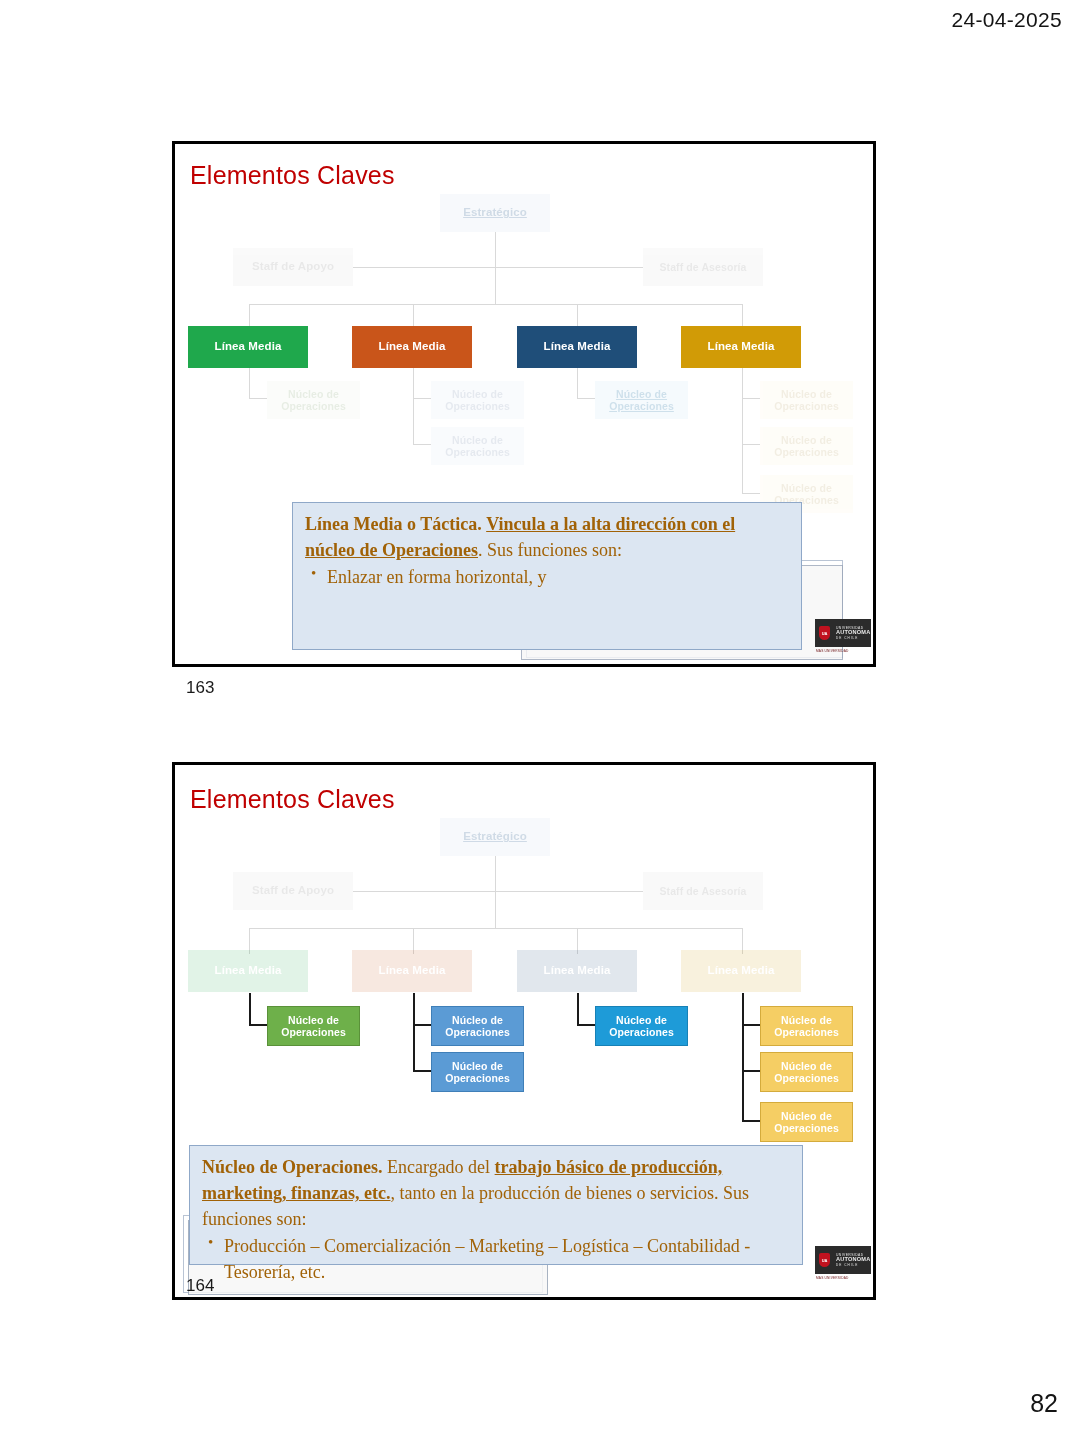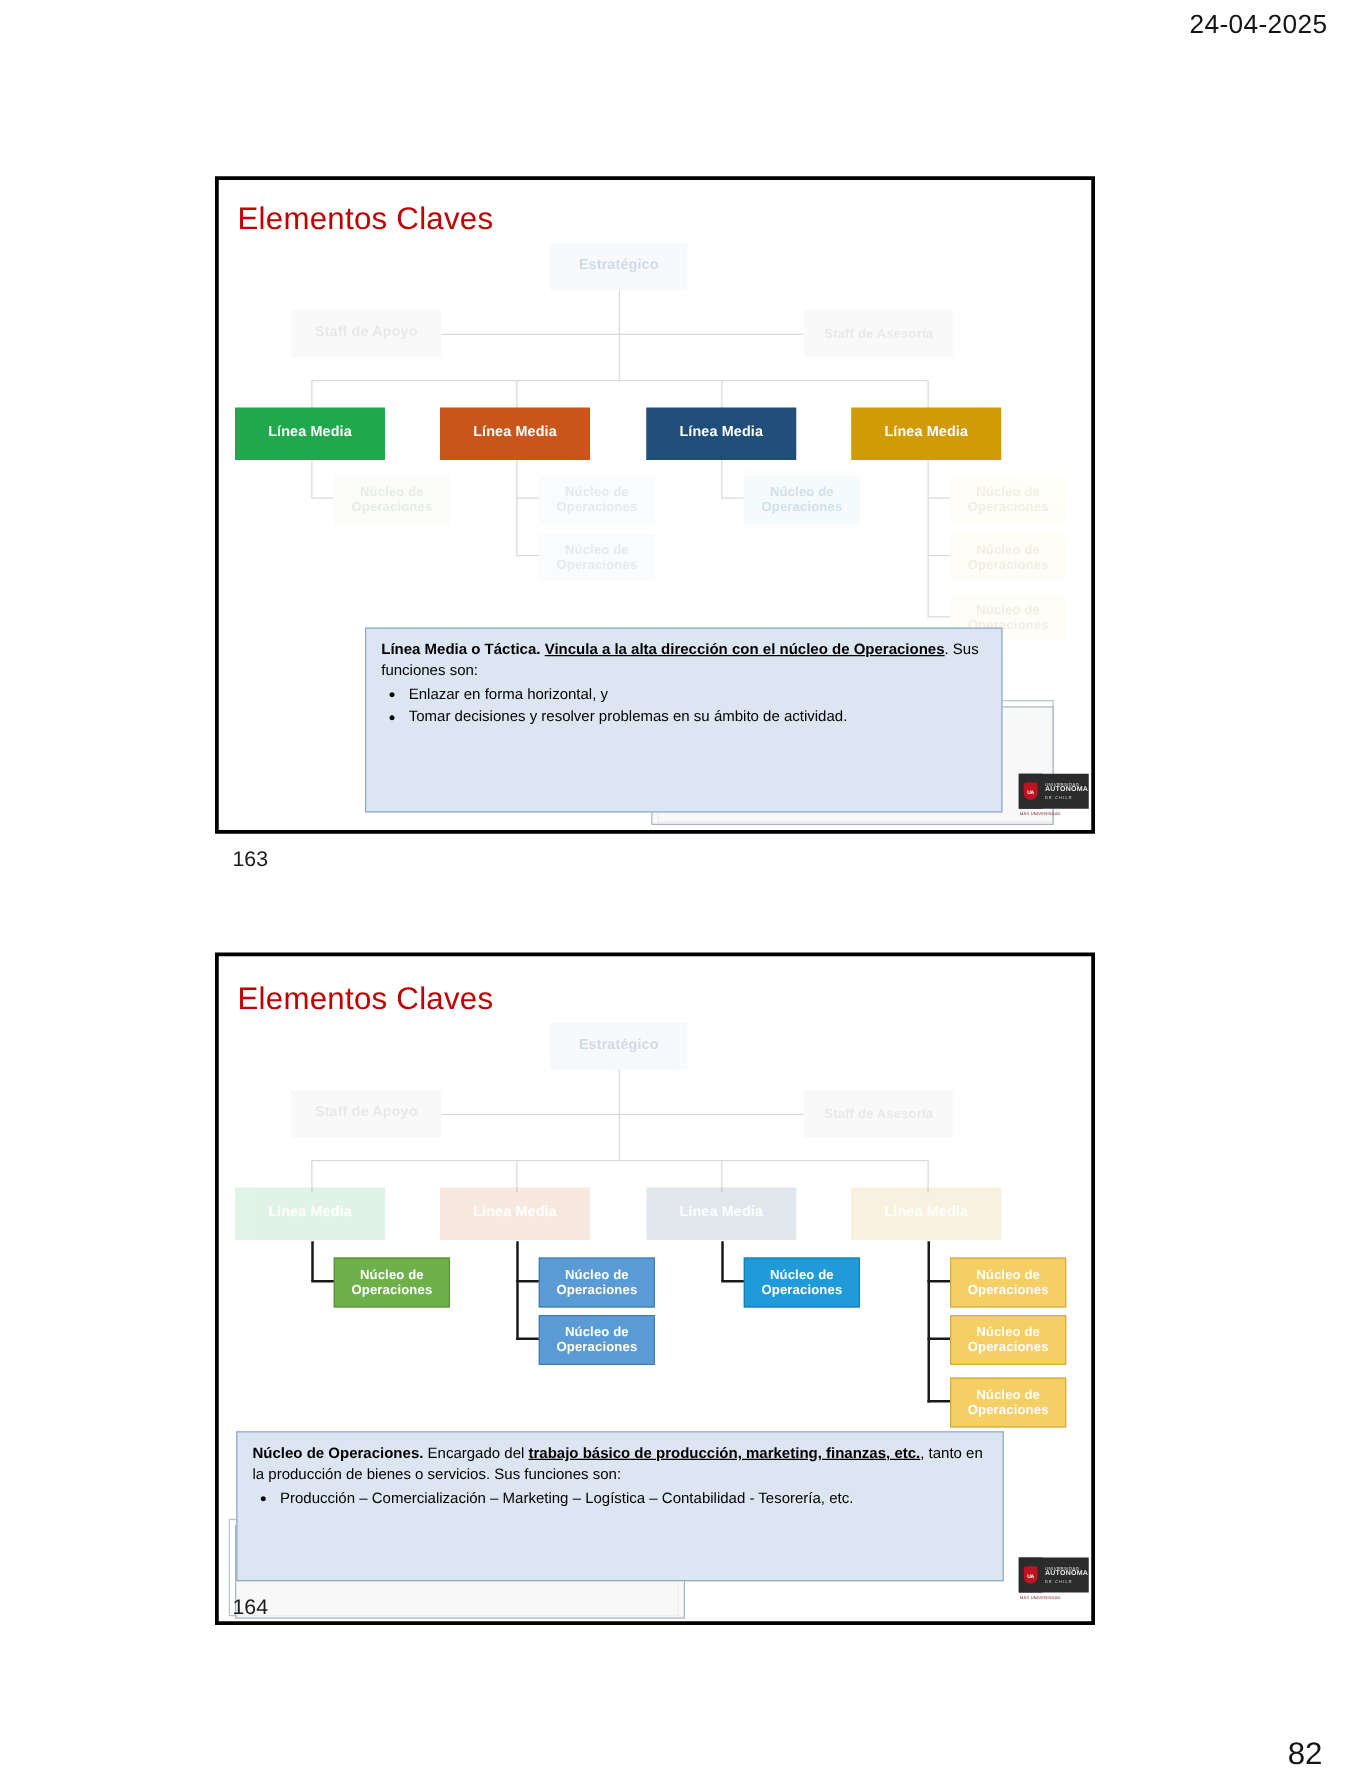--- a/index.html
+++ b/index.html
@@ -86,33 +86,34 @@
     position: absolute;
     background: #d9d9d9;
   }
   .conn.dark { background: #1a1a1a; }
   .conn.h { height: 1px; }
   .conn.v { width: 1px; }
   .conn.dark.h { height: 2px; }
   .conn.dark.v { width: 2px; }
 
   
-  .ghost { opacity: .22; }
+  .ghost { opacity: .22; text-decoration: underline; }
   .ghost-soft { opacity: .13; }
 
   
   .callout {
     position: absolute;
     box-sizing: border-box;
     background: #DCE6F2;
     border: 1px solid #8fa8c8;
-    color: #000000;
-    font-size: 12px;
+    color: #a16207;
+    font-size: 18px;
     line-height: 1.45;
     padding: 8px 12px 10px 12px;
+    font-family: Liberation Serif, serif;
   }
   .callout b { font-weight: bold; }
   .callout u { text-decoration: underline; font-weight: bold; }
   .callout ul {
     margin: 1px 0 0 0;
     padding-left: 22px;
     list-style: none;
   }
   .callout ul li {
     position: relative;
@@ -242,21 +243,20 @@
   <div class="ghost-rect" style="left:351px; top:416px; width:317px; height:98px;"></div>
   <div class="ghost-rect-2" style="left:346px; top:421px; width:322px; height:95px; background:#f7f7f7; opacity:.8;"></div>
 
   <div class="callout" style="left:117px; top:358px; width:510px; height:148px;">
     <div>
       <b>Línea Media o Táctica.</b>
       <u>Vincula a la alta dirección con el núcleo de Operaciones</u><span>. Sus funciones son:</span>
     </div>
     <ul>
       <li>Enlazar en forma horizontal, y</li>
-      <li>Tomar decisiones y resolver problemas en su ámbito de actividad.</li>
     </ul>
   </div>
 
   <div class="logo" style="left:640px; top:475px;">
     <div class="shield-wrap">
       <div class="shield">UA</div>
     </div>
     <div class="words">
       <div class="w1">UNIVERSIDAD</div>
       <div class="w2">AUTONOMA</div>

